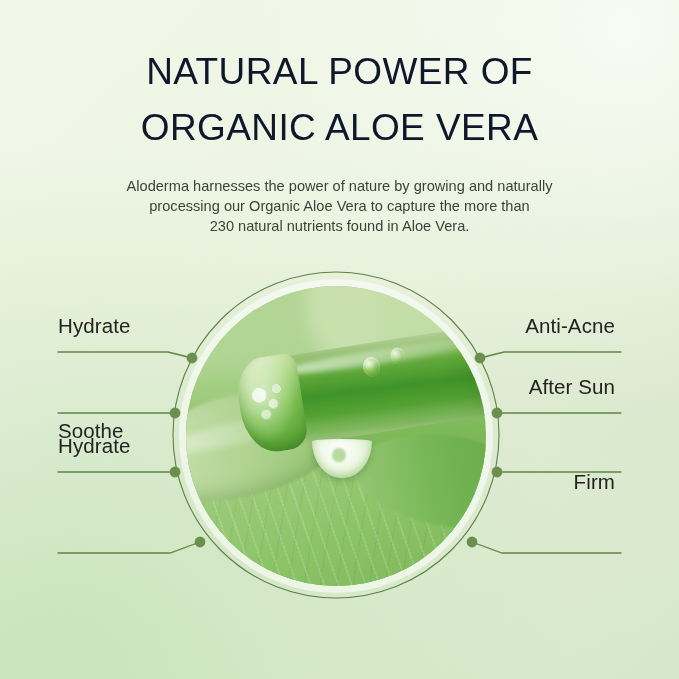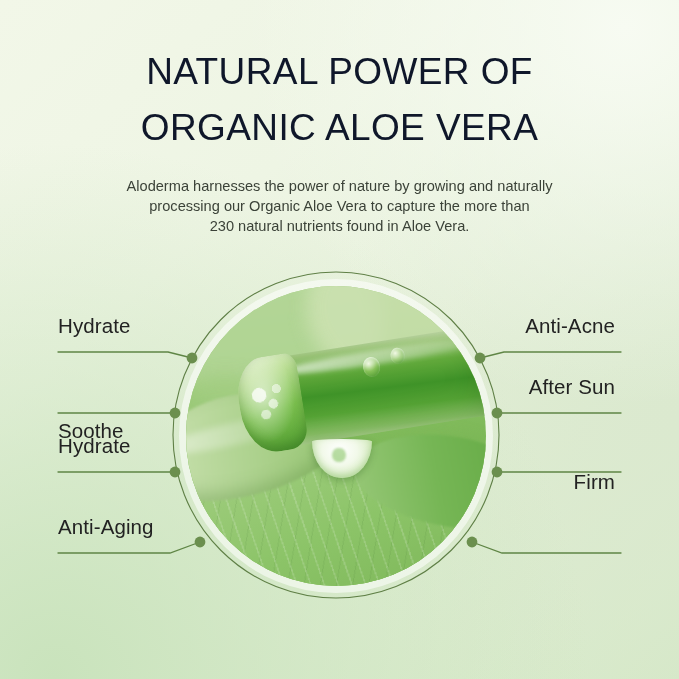--- a/index.html
+++ b/index.html
@@ -255,18 +255,17 @@
       <circle cx="480" cy="358" r="5.4"></circle>
       <circle cx="497" cy="413" r="5.4"></circle>
       <circle cx="497" cy="472" r="5.4"></circle>
       <circle cx="472" cy="542" r="5.4"></circle>
     </g>
   </svg>
 
   <div class="label left" style="left:58px; top:314px;">Hydrate</div>
   <div class="label left" style="left:58px; top:375px;margin-top:44px;">Soothe</div>
   <div class="label left" style="left:58px; top:434px;">Hydrate</div>
-  <div class="label left" style="left:58px; top:515px;">Anti-Aging</div>
 
   <div class="label right" style="right:58px; top:314px;">Anti-Acne</div>
   <div class="label right" style="right:58px; top:375px;">After Sun</div>
   <div class="label right" style="right:58px; top:434px;margin-top:36px;">Firm</div>
 </div>
 
 </body></html>

